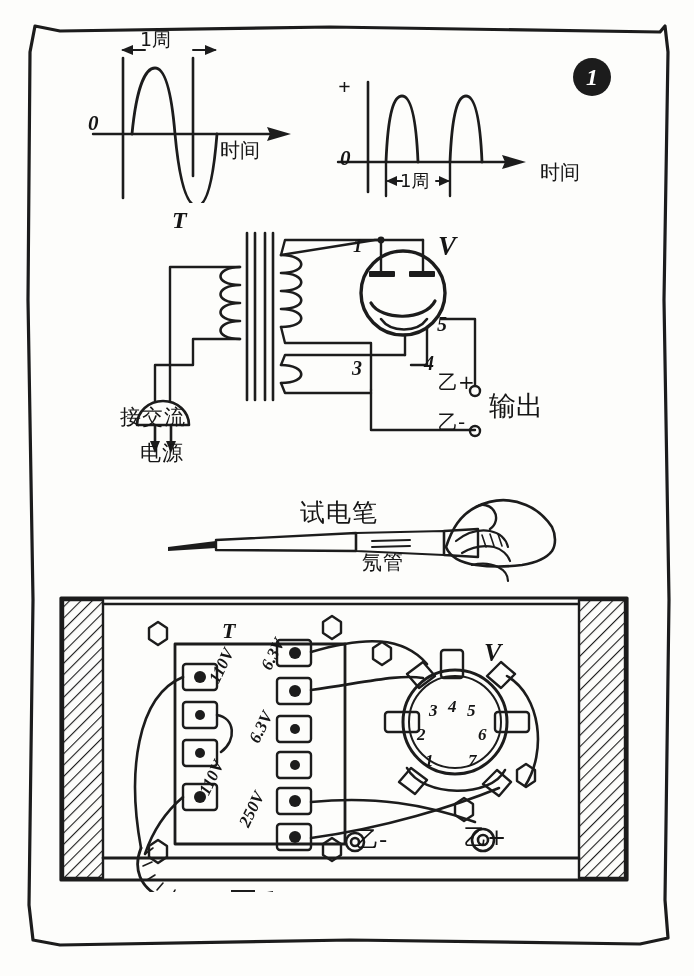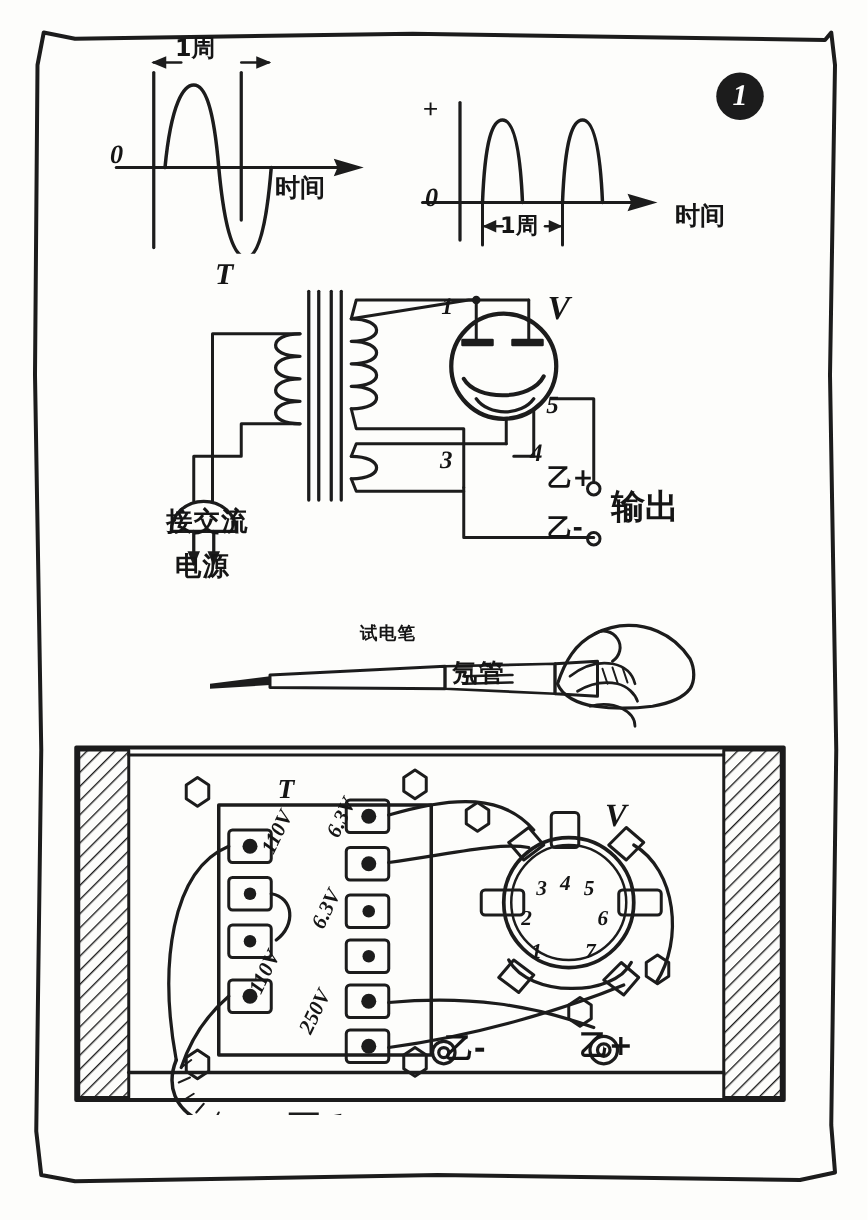--- a/index.html
+++ b/index.html
@@ -6,21 +6,21 @@
   html,body{margin:0;padding:0;background:#fff;}
   body{width:694px;height:976px;position:relative;overflow:hidden;
        font-family:"Liberation Serif",serif;color:#1a1a1a;}
   #page{position:absolute;inset:0;width:694px;height:976px;background:#fdfdfb;}
   .abs{position:absolute;}
   svg{display:block;}
   .ink{fill:none;stroke:#1c1c1c;stroke-linecap:round;stroke-linejoin:round;}
   .fillink{fill:#1c1c1c;stroke:none;}
   .lbl{position:absolute;font-family:"Liberation Serif",serif;color:#151515;
        white-space:nowrap;line-height:1;}
-  .cjk{font-family:"DejaVu Sans","Liberation Sans",sans-serif;font-weight:700;}
+  .cjk{font-family:"DejaVu Sans","Liberation Sans",sans-serif;font-weight:400;}
   .ital{font-style:italic;font-weight:700;}
   .badge{position:absolute;width:38px;height:38px;border-radius:50%;
          background:#1c1c1c;color:#fff;display:flex;align-items:center;
          justify-content:center;font-family:"Liberation Serif",serif;
          font-weight:700;font-size:24px;font-style:italic;}
 </style>
 </head>
 <body>
 
 <div id="page">
@@ -130,21 +130,21 @@
     <circle class="ink" stroke-width="2.4" cx="400" cy="176" r="5"></circle>
     <circle class="ink" stroke-width="2.4" cx="400" cy="216" r="5"></circle>
   </svg>
 
   <div class="lbl ital" style="left:172px;top:208px;font-size:24px">T</div>
   <div class="lbl ital" style="left:438px;top:233px;font-size:27px">V</div>
   <div class="lbl ital" style="left:353px;top:236px;font-size:19px">1</div>
   <div class="lbl ital" style="left:352px;top:358px;font-size:20px">3</div>
   <div class="lbl ital" style="left:424px;top:353px;font-size:20px">4</div>
   <div class="lbl ital" style="left:437px;top:314px;font-size:20px">5</div>
-  <div class="lbl cjk" style="left:133px;top:407px;font-size:21px;letter-spacing:1px">接交流</div>
+  <div class="lbl cjk" style="left:120px;top:407px;font-size:21px;letter-spacing:1px">接交流</div>
   <div class="lbl cjk" style="left:140px;top:443px;font-size:21px;letter-spacing:1px">电源</div>
   <div class="lbl cjk" style="left:438px;top:372px;font-size:20px">乙+</div>
   <div class="lbl cjk" style="left:438px;top:412px;font-size:20px">乙-</div>
   <div class="lbl cjk" style="left:489px;top:392px;font-size:27px">输出</div>
 
   <svg class="abs" style="left:160px;top:485px" width="400" height="110">
 
     <path class="fillink" d="M8,62 L56,56 L56,63 L8,66 Z"></path>
 
     <path class="ink" stroke-width="2.4" d="M56,55 L196,48 L196,66 L56,65 Z"></path>
@@ -163,22 +163,22 @@
     <path class="ink" stroke-width="2.2" d="M296,56 C306,48 318,44 330,46 C340,48 346,54 348,62"></path>
     <path class="ink" stroke-width="2.2" d="M302,68 C312,62 324,60 334,62 C342,64 348,70 350,76"></path>
     <path class="ink" stroke-width="2.2" d="M312,80 C320,78 330,78 338,82 C344,85 348,90 348,96"></path>
 
     <line class="ink" stroke-width="1.6" x1="322" y1="50" x2="326" y2="62"></line>
     <line class="ink" stroke-width="1.6" x1="330" y1="49" x2="334" y2="61"></line>
     <line class="ink" stroke-width="1.6" x1="338" y1="49" x2="342" y2="61"></line>
 
     <path class="ink" stroke-width="2.4" d="M316,22 C322,18 330,20 334,26 C338,32 336,40 330,44"></path>
   </svg>
-  <div class="lbl cjk" style="left:288px;top:500px;font-size:14px;letter-spacing:1px">试电笔</div>
-  <div class="lbl cjk" style="left:362px;top:528px;font-size:20px;letter-spacing:1px">氖管</div>
+  <div class="lbl cjk" style="left:300px;top:500px;font-size:25px;letter-spacing:1px">试电笔</div>
+  <div class="lbl cjk" style="left:362px;top:552px;font-size:20px;letter-spacing:1px">氖管</div>
 
   <svg class="abs" style="left:55px;top:592px" width="580" height="300">
     <defs>
       <pattern id="hatch" width="8" height="8" patternUnits="userSpaceOnUse" patternTransform="rotate(45)">
         <line x1="0" y1="0" x2="0" y2="8" stroke="#1c1c1c" stroke-width="2.2"></line>
       </pattern>
     </defs>
 
     <rect class="ink" stroke-width="3.2" x="6" y="6" width="566" height="282"></rect>
 

